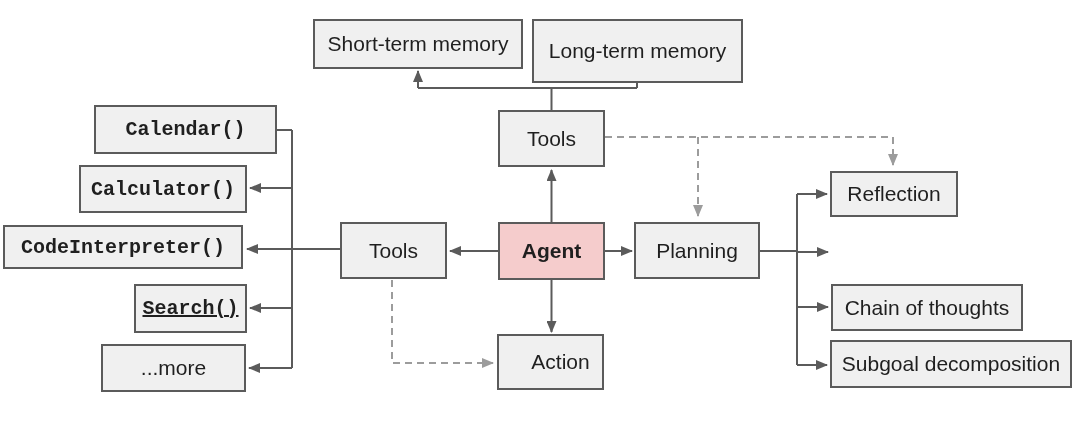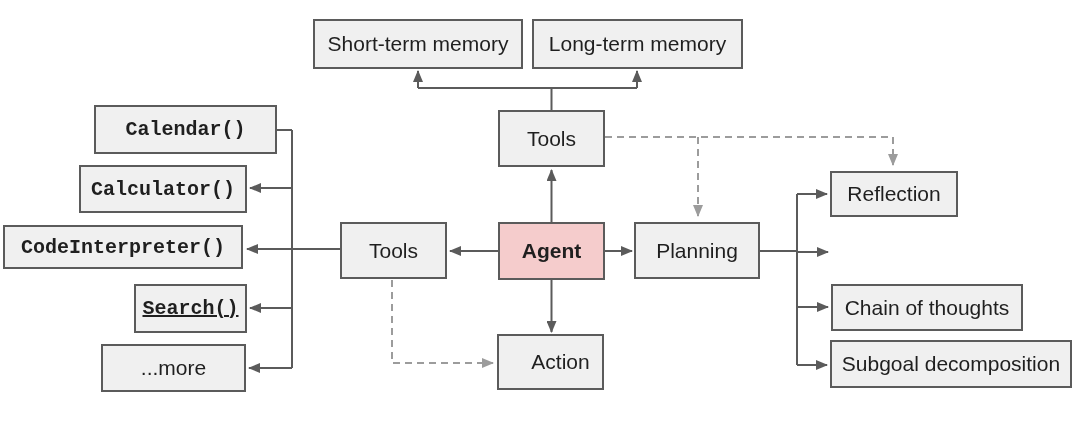--- a/index.html
+++ b/index.html
@@ -87,21 +87,21 @@
     <path class="edge" d="M797,307 H828" marker-end="url(#ah)"></path>
     <path class="edge" d="M797,365 H827" marker-end="url(#ah)"></path>
 
     <path class="edge dashed" d="M605,137 H893"></path>
     <path class="edge dashed" d="M698,137 V216" marker-end="url(#ahd)"></path>
     <path class="edge dashed" d="M893,137 V165" marker-end="url(#ahd)"></path>
     <path class="edge dashed" d="M392,280 V363 H493" marker-end="url(#ahd)"></path>
   </svg>
 
   <div class="node" style="left:313px; top:19px;  width:210px; height:50px;">Short-term memory</div>
-  <div class="node" style="left:532px; top:19px;  width:211px; height:50px;">Long-term memory</div>
+  <div class="node" style="left:532px; top:19px;  width:211px; height:64px;">Long-term memory</div>
   <div class="node" style="left:498px; top:110px; width:107px; height:57px;">Tools</div>
   <div class="node agent" style="left:498px; top:222px; width:107px; height:58px;">Agent</div>
   <div class="node" style="left:340px; top:222px; width:107px; height:57px;">Tools</div>
   <div class="node" style="left:634px; top:222px; width:126px; height:57px;">Planning</div>
   <div class="node" style="left:497px; top:334px; width:107px; height:56px;padding-left:20px;">Action</div>
 
   <div class="node mono" style="left:94px;  top:105px; width:183px; height:49px;">Calendar()</div>
   <div class="node mono" style="left:79px;  top:165px; width:168px; height:48px;">Calculator()</div>
   <div class="node mono" style="left:3px;   top:225px; width:240px; height:44px;">CodeInterpreter()</div>
   <div class="node mono" style="left:134px; top:284px; width:113px; height:49px;text-decoration:underline;">Search()</div>

